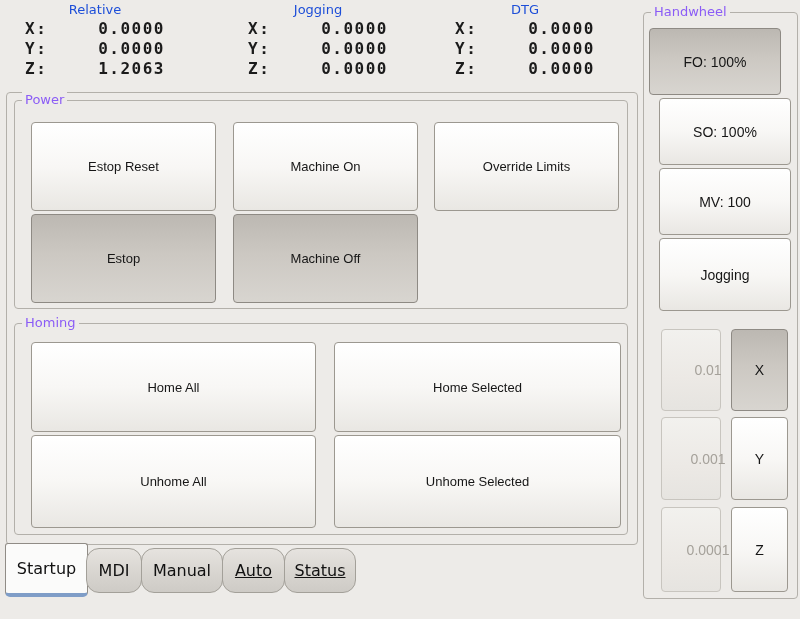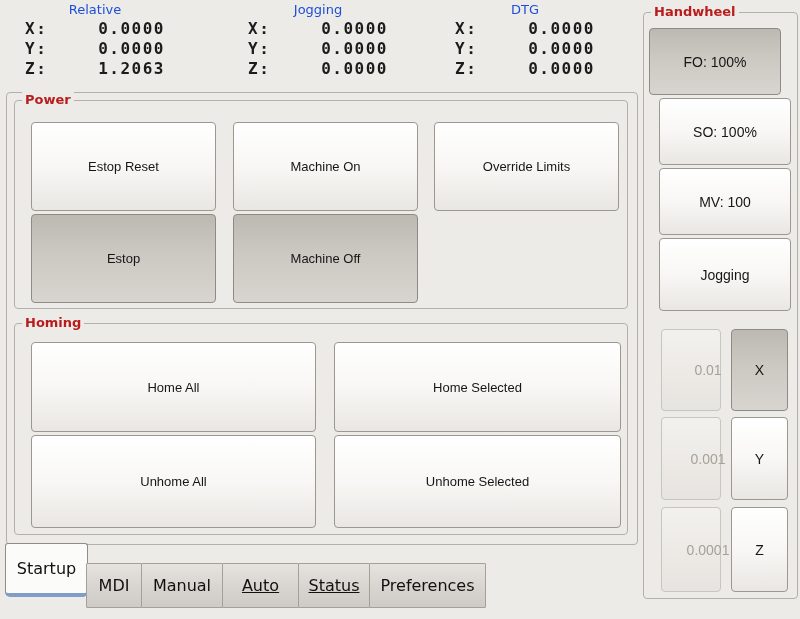--- a/index.html
+++ b/index.html
@@ -10,21 +10,21 @@
   }
   
   .dro-col { position:absolute; top:0; height:84px; }
   .dro-title { text-align:center; font-size:13px; color:#1d4ed8; padding-top:2px; height:16px; }
   .dro-row { display:flex; justify-content:space-between; align-items:center; height:20px;
              font-family:"DejaVu Sans Mono","Liberation Mono",monospace; font-weight:bold;
              font-size:16px; letter-spacing:1.5px; }
   
   .frame { position:absolute; border:1px solid #b3b0aa; border-radius:4px; }
   .frame-label { position:absolute; top:-9px; left:7px; background:#edebe8; padding:0 3px;
-                 font-size:13px; font-weight:bold; color:#b91c1c; line-height:16px; }
+                 font-size:13px; font-weight:normal; color:#8b5cf6; line-height:16px; }
   .page { position:absolute; left:6px; top:92px; width:630px; height:451px;
           border:1px solid #b3b0aa; border-radius:4px; }
   
   .btn { position:absolute; box-sizing:border-box; border:1px solid #9c9890; border-radius:4px;
          background:linear-gradient(to bottom,#ffffff 0%,#f8f7f5 50%,#e9e7e3 100%);
          display:flex; align-items:center; justify-content:center;
          font-size:13px; color:#161616; cursor:default; }
   .btn.pressed { background:linear-gradient(to bottom,#bcb8b2 0%,#ccc8c2 45%,#d8d5d0 100%);
                  border-color:#8e8a84; }
   .btn.disabled { background:linear-gradient(to bottom,#f2f1ee 0%,#ece9e5 60%,#e6e4e0 100%);
@@ -32,21 +32,21 @@
   .btn.hw { font-size:14px; }
   
   .tab { box-sizing:border-box; display:flex; align-items:center; justify-content:center;
          font-size:16px; color:#111; }
   .tab-active { position:absolute; left:5px; top:543px; width:83px; height:54px;
                 background:#fbfbfa; border:1px solid #908c86;
                 border-bottom:4px solid #7f9dc7; border-radius:3px 3px 5px 5px; }
   .tab-row { position:absolute; left:87px; top:548px; height:45px; display:flex; }
   .tab-row .tab { height:45px; border:1px solid #a3a099; margin-left:-1px;
                   background:linear-gradient(to bottom,#e6e3df 0%,#d8d5d0 55%,#cecbc6 100%);
-                  border-radius:1px;margin-top:15px; }
+                  border-radius:13px; }
 </style>
 </head>
 <body>
 
 <div class="screen">
 
   <div>
     <div class="dro-col" style="left:25px; width:140px;">
       <div class="dro-title">Relative</div>
       <div class="dro-row">
@@ -111,23 +111,22 @@
       <button class="btn" style="left:419px; top:21px; width:185px; height:89px;">Override Limits</button>
       <button class="btn pressed" style="left:16px; top:113px; width:185px; height:89px;">Estop</button>
       <button class="btn pressed" style="left:218px; top:113px; width:185px; height:89px;">Machine Off</button>
     </div>
   </div>
 
   <div class="tab tab-active">Startup</div>
   <div class="tab-row">
     <div class="tab" style="width:56px;">MDI</div>
     <div class="tab" style="width:82px;">Manual</div>
-    <div class="tab" style="width:77px;text-decoration:underline;">Auto</div>
+    <div class="tab" style="width:63px;text-decoration:underline;">Auto</div>
     <div class="tab" style="width:72px;text-decoration:underline;">Status</div>
-    <div class="tab" style="width:117px;">Preferences</div>
   </div>
 
   <div class="frame" style="left:643px; top:12px; width:153px; height:585px;">
     <span class="frame-label">Handwheel</span>
 
     <button class="btn hw pressed" style="left:5px; top:15px; width:132px; height:67px;">FO: 100%</button>
     <button class="btn hw" style="left:15px; top:85px; width:132px; height:67px;">SO: 100%</button>
     <button class="btn hw" style="left:15px; top:155px; width:132px; height:67px;">MV: 100</button>
     <button class="btn hw" style="left:15px; top:225px; width:132px; height:73px;">Jogging</button>
 

